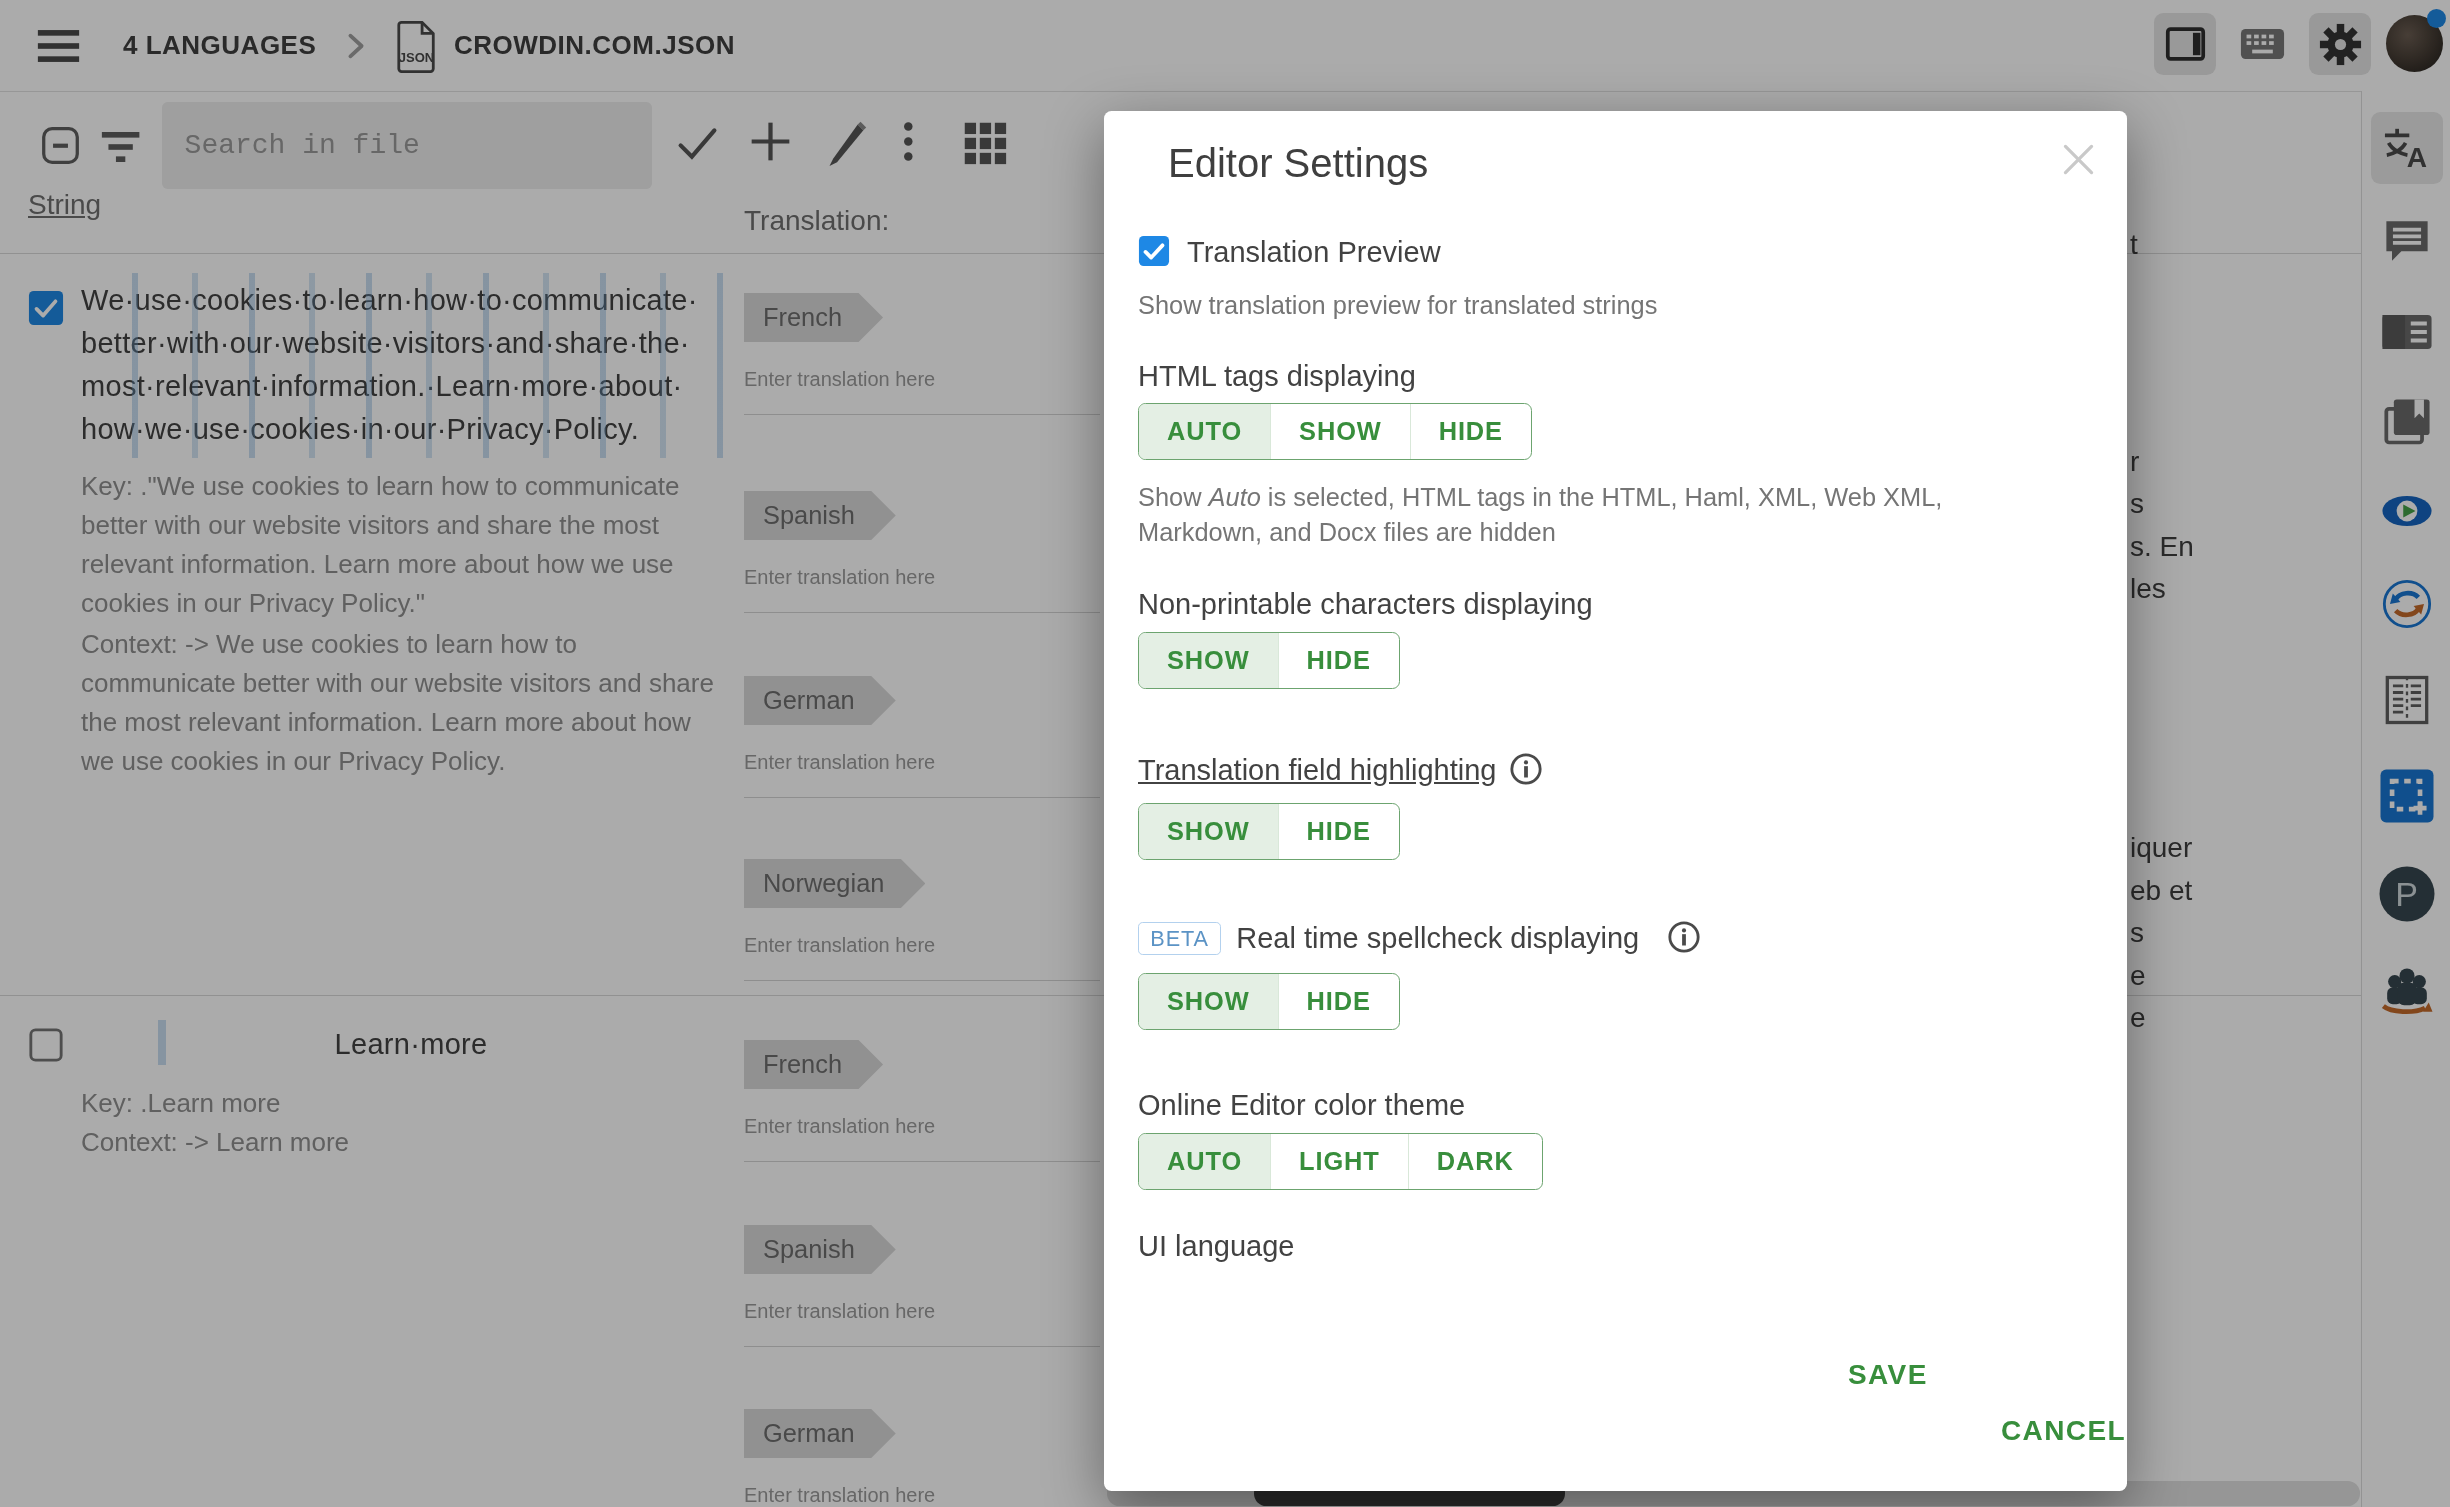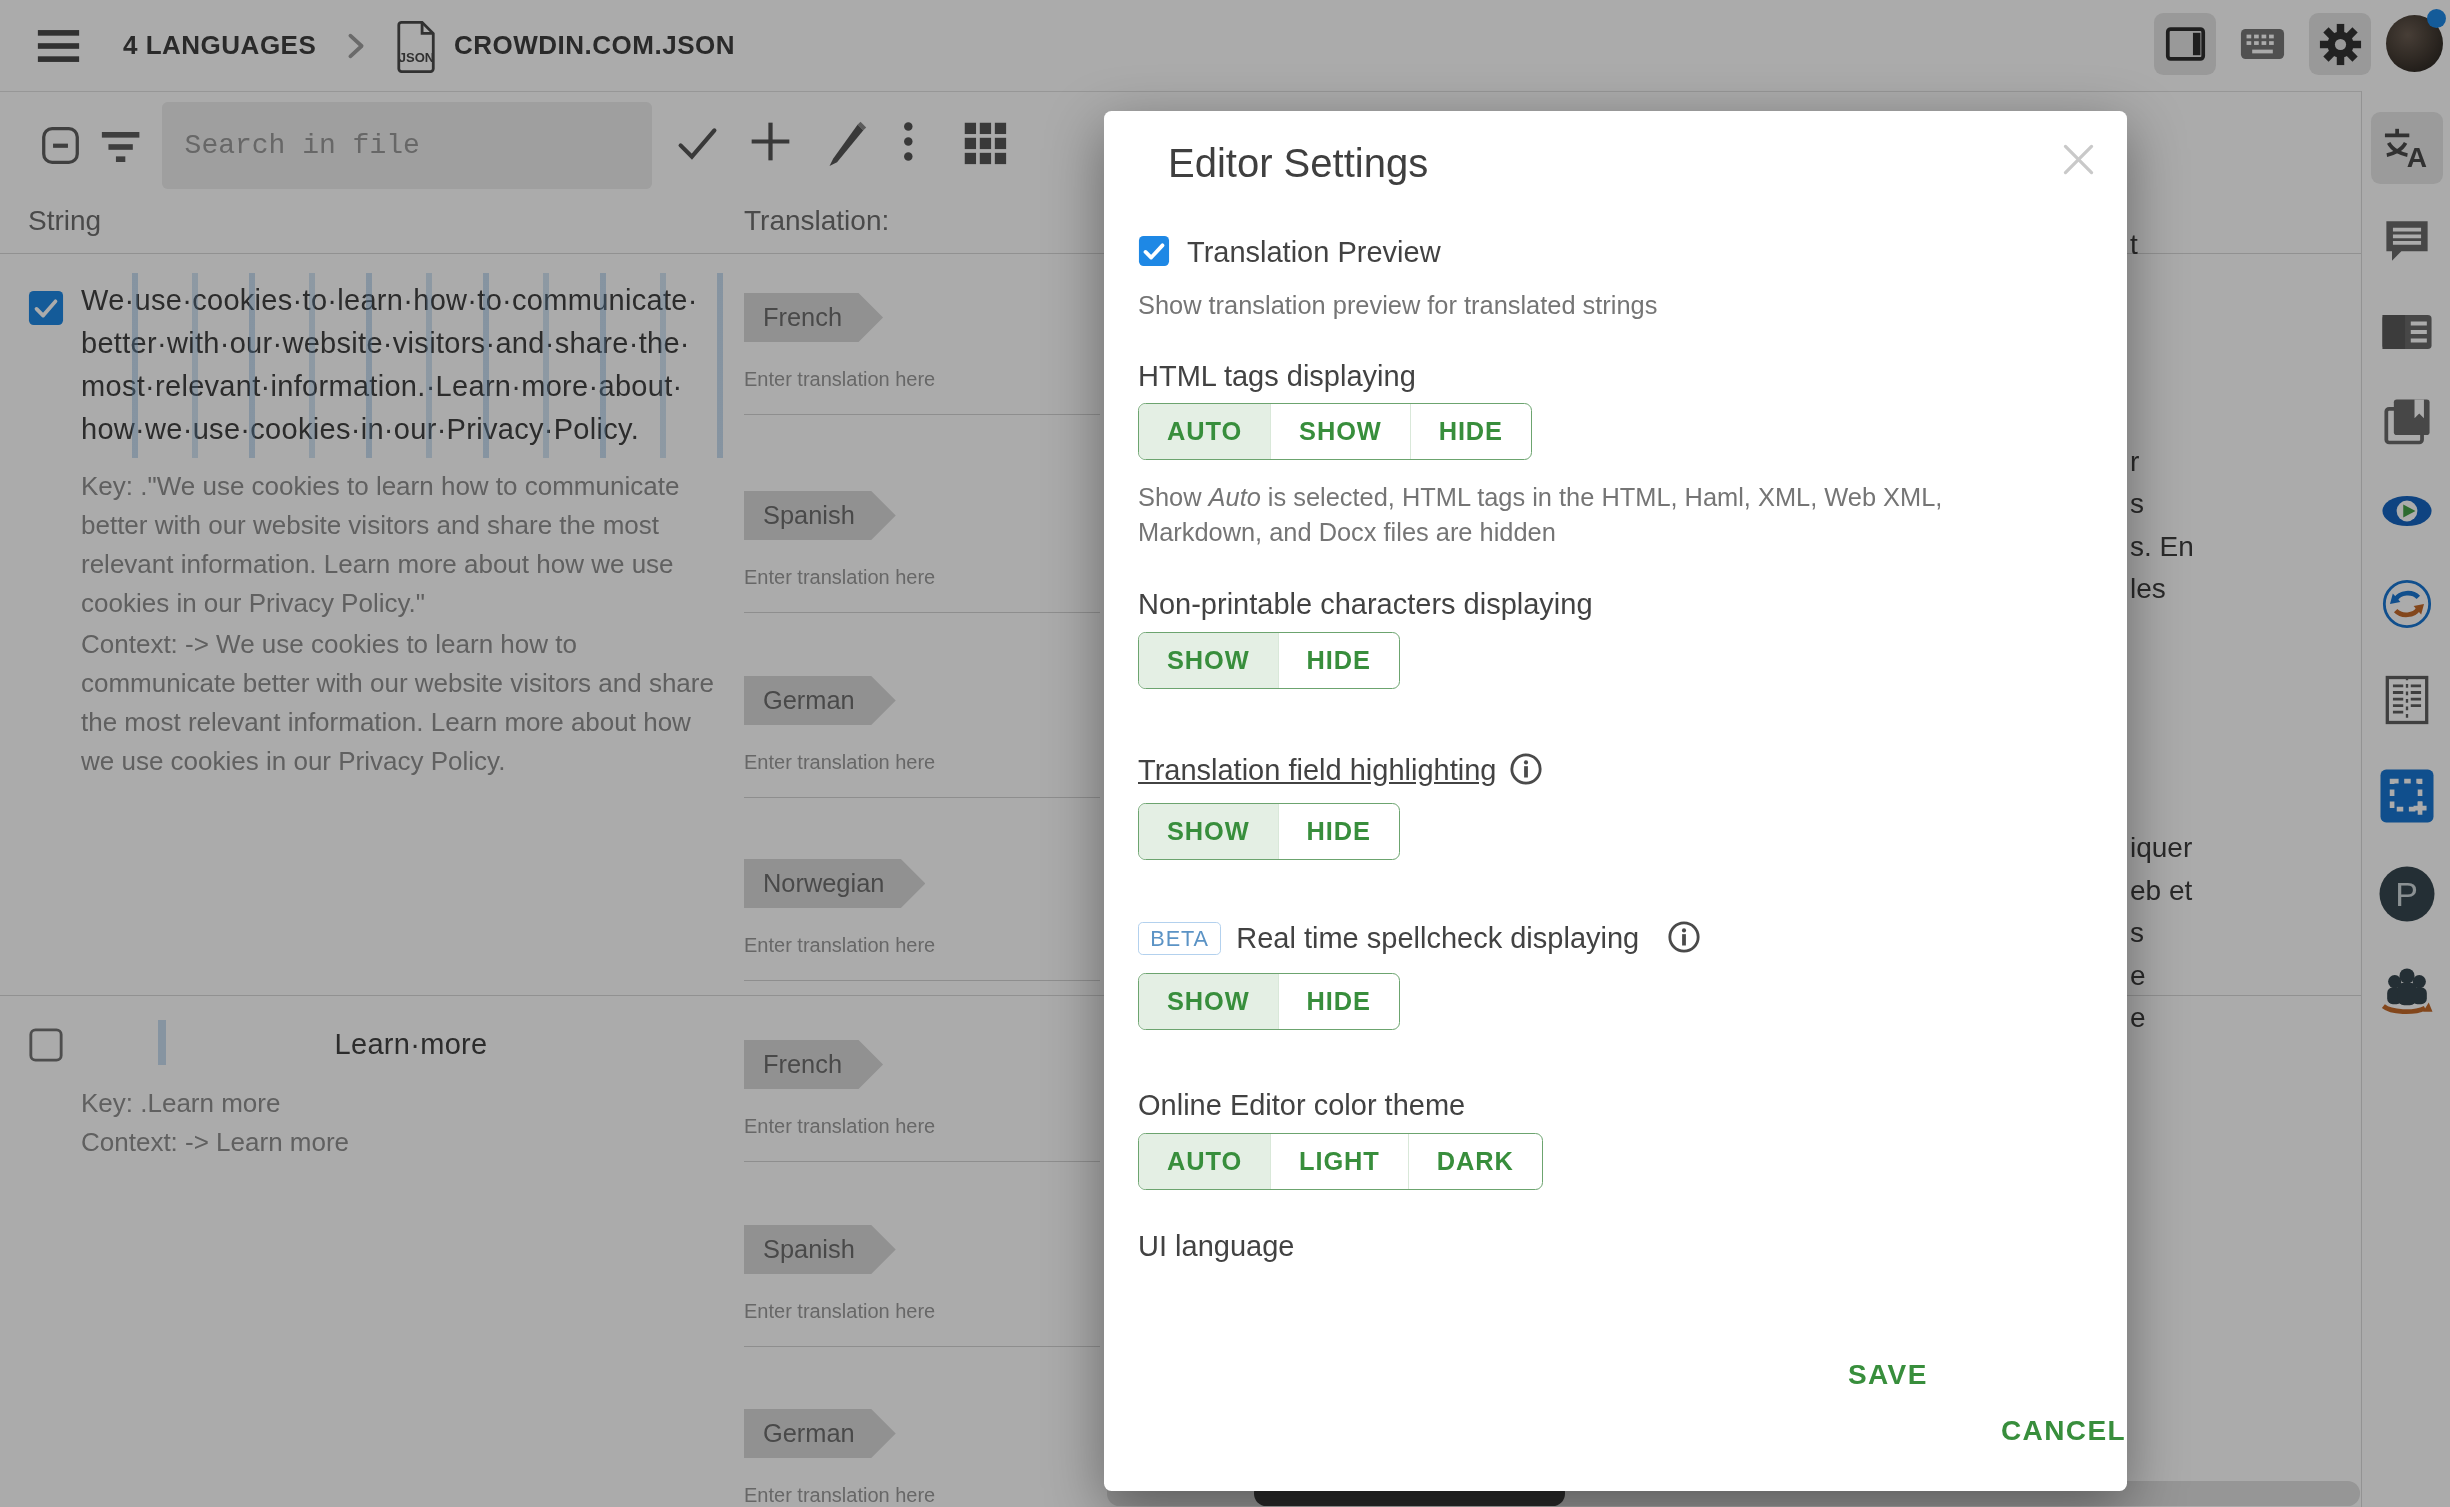--- a/index.html
+++ b/index.html
@@ -175,21 +175,21 @@
         <rect x="4" y="20" width="12" height="12"></rect>
           <rect x="20" y="20" width="12" height="12"></rect>
           <rect x="36" y="20" width="12" height="12"></rect>
         <rect x="4" y="36" width="12" height="12"></rect>
           <rect x="20" y="36" width="12" height="12"></rect>
           <rect x="36" y="36" width="12" height="12"></rect>
       </g>
     </svg>
   </div>
 
-  <div class="abs colhead" style="left:28px;top:205px;">String</div>
+  <div class="abs colhead" style="left:28px;top:189px;text-decoration:underline;">String</div>
   <div class="abs colhead" style="left:744px;top:205px;">Translation:</div>
   <div class="abs divider-h" style="left:0;top:253px;width:2361px;"></div>
 
   <div class="abs" style="left:28px;top:290px;cursor:pointer;">
     <svg width="36" height="36" viewBox="0 0 38 38">
         <rect x="1" y="1" width="36" height="36" rx="5" fill="#1E88E5"></rect>
         <polyline points="9,20 16,27 29,12" fill="none" stroke="#fff" stroke-width="4" stroke-linecap="round" stroke-linejoin="round"></polyline>
       </svg>
   </div>
   <div class="abs srctext" style="left:81px;top:279px;width:660px;">We·​use·​cookies·​to·​learn·​how·​to·​communicate·​better·​with·​our·​website·​visitors·​and·​share·​the·​most·​relevant·​information.·​Learn·​more·​about·​how·​we·​use·​cookies·​in·​our·​Privacy·​Policy.</div>

